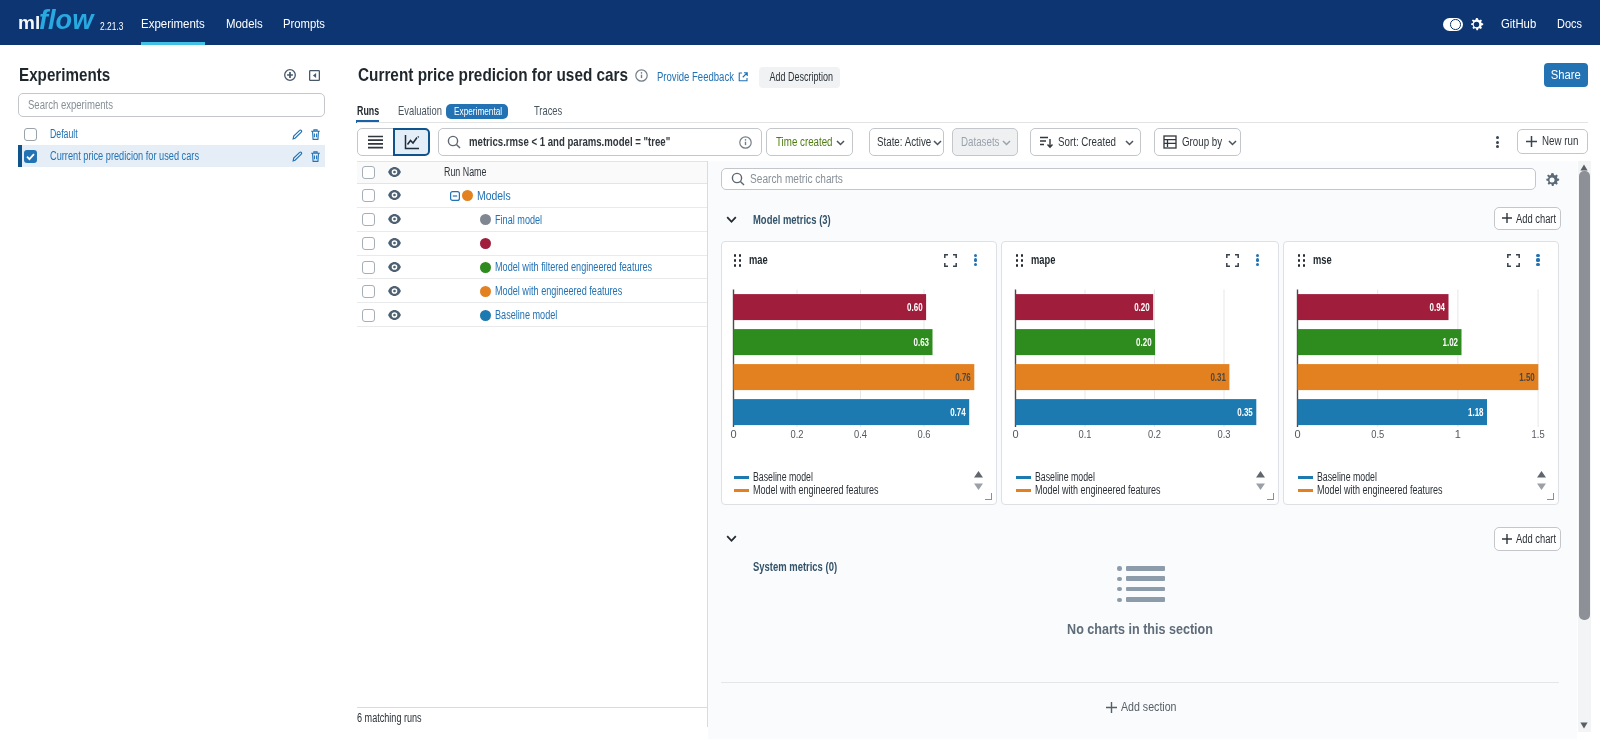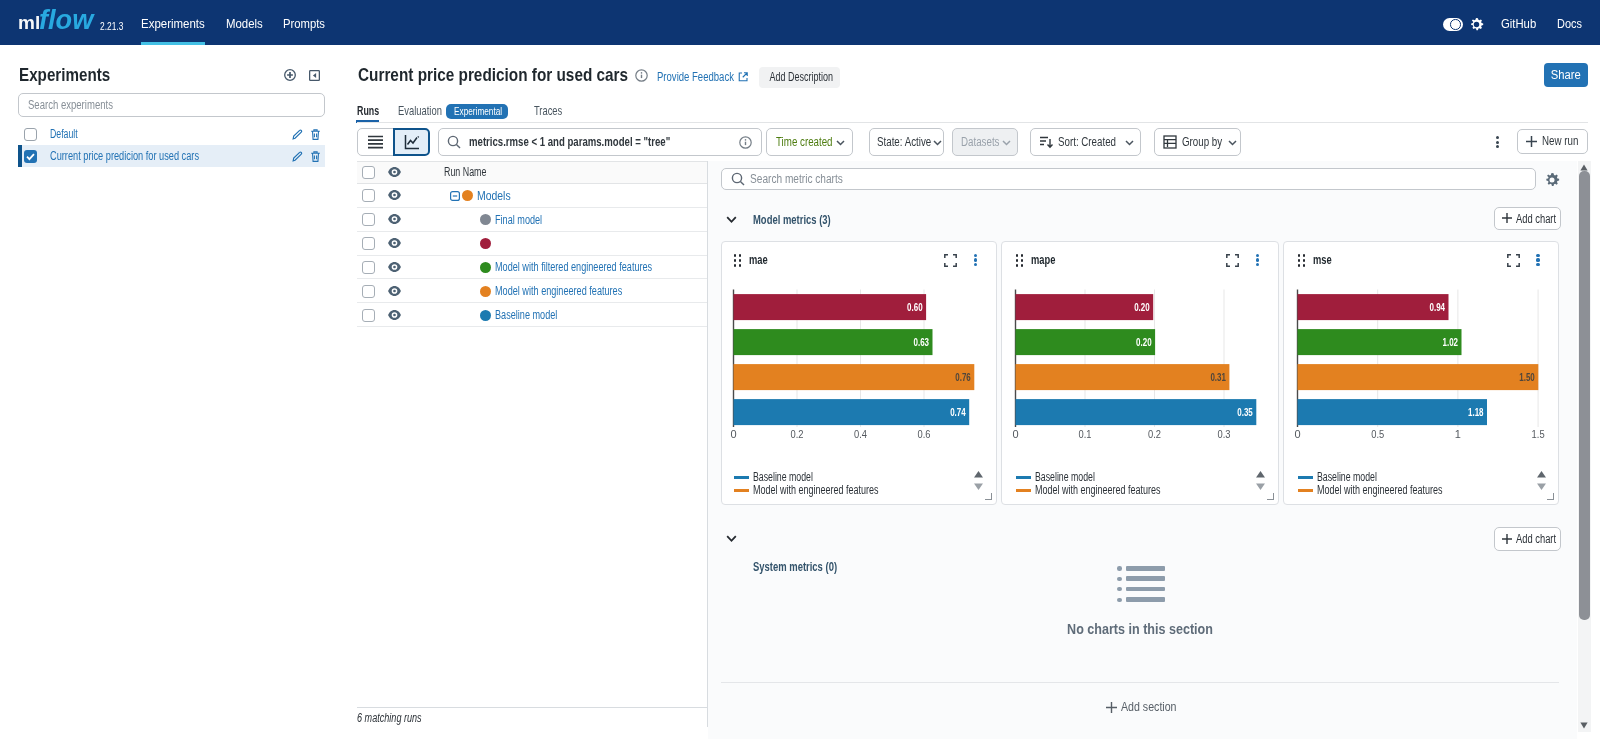--- a/index.html
+++ b/index.html
@@ -199,21 +199,21 @@
 <div class="a" style="left:362px;top:308.65px;width:13px;height:13px;border:1px solid #a6aeb6;border-radius:3px;background:#fff"></div>
 <svg class="a" style="left:388px;top:309.65px" width="13" height="10" viewBox="0 0 14 11">
       <path fill="#4d6173" d="M7 0C3.5 0 1 2.8 0 5.5 1 8.2 3.5 11 7 11s6-2.8 7-5.5C13 2.8 10.5 0 7 0z"></path>
       <circle cx="7" cy="5.5" r="3.1" fill="#fff"></circle>
       <circle cx="7" cy="5.5" r="1.5" fill="#4d6173"></circle>
     </svg>
 <div class="a" style="left:480px;top:309.6px;width:11px;height:11px;border-radius:50%;background:#1C7AB0"></div>
 <div class="a" style="left:495px;top:306.15px;height:18.0px;line-height:18.0px;font-size:12px;color:#2272b4;font-weight:normal;"><span class="t" style="transform:scaleX(0.76)">Baseline model</span></div>
 <div class="a" style="left:707px;top:161px;width:1px;height:566px;background:#d8dce0"></div>
 <div class="a" style="left:357px;top:707px;width:350px;height:1px;background:#d8dce0"></div>
-<div class="a" style="left:357px;top:708.5px;height:18.0px;line-height:18.0px;font-size:12px;color:#2b3137;font-weight:normal;font-style:italic;"><span class="t" style="transform:scaleX(0.757)">6 matching runs</span></div>
+<div class="a" style="left:357px;top:708.5px;height:18.0px;line-height:18.0px;font-size:12px;color:#2b3137;font-weight:normal;"><span class="t" style="transform:scaleX(0.757)">6 matching runs</span></div>
 <div class="a" style="left:708px;top:161px;width:869px;height:578px;background:#fafbfc"></div>
 <div class="a" style="left:721px;top:168px;width:815px;height:21.5px;background:#fff;border:1px solid #c3c7cc;border-radius:5px"></div>
 <svg class="a" style="left:731px;top:172px" width="14" height="14" viewBox="0 0 14 14">
       <circle cx="6" cy="6" r="4.6" fill="none" stroke="#5d6773" stroke-width="1.4"></circle>
       <path d="M9.4 9.4L13 13" stroke="#5d6773" stroke-width="1.4"></path>
     </svg>
 <div class="a" style="left:750px;top:169.625px;height:18.75px;line-height:18.75px;font-size:12.5px;color:#878f97;font-weight:normal;"><span class="t" style="transform:scaleX(0.81)">Search metric charts</span></div>
 <svg class="a" style="left:1544px;top:172px" width="16" height="16" viewBox="0 0 24 24">
       <path fill="#5a6a78" d="M12 1.5l2.3.4.7 2.6 1.7.7 2.3-1.3 1.7 1.7-1.3 2.3.7 1.7 2.6.7v2.4l-2.6.7-.7 1.7 1.3 2.3-1.7 1.7-2.3-1.3-1.7.7-.7 2.6h-2.4l-.7-2.6-1.7-.7-2.3 1.3-1.7-1.7 1.3-2.3-.7-1.7-2.6-.7v-2.4l2.6-.7.7-1.7L4.6 5.6l1.7-1.7 2.3 1.3 1.7-.7.7-2.6zM12 8.2a3.8 3.8 0 100 7.6 3.8 3.8 0 000-7.6z"></path>
     </svg>

